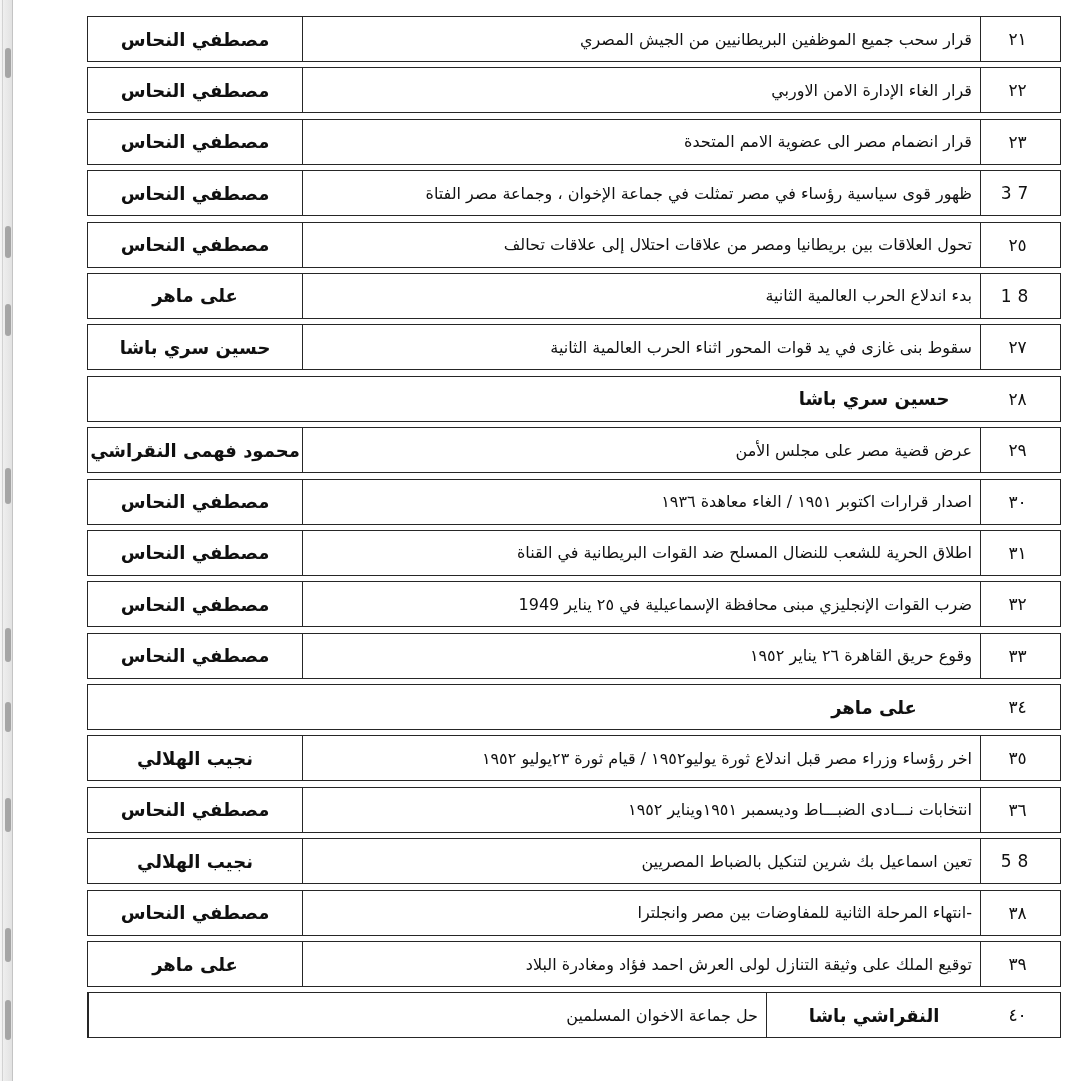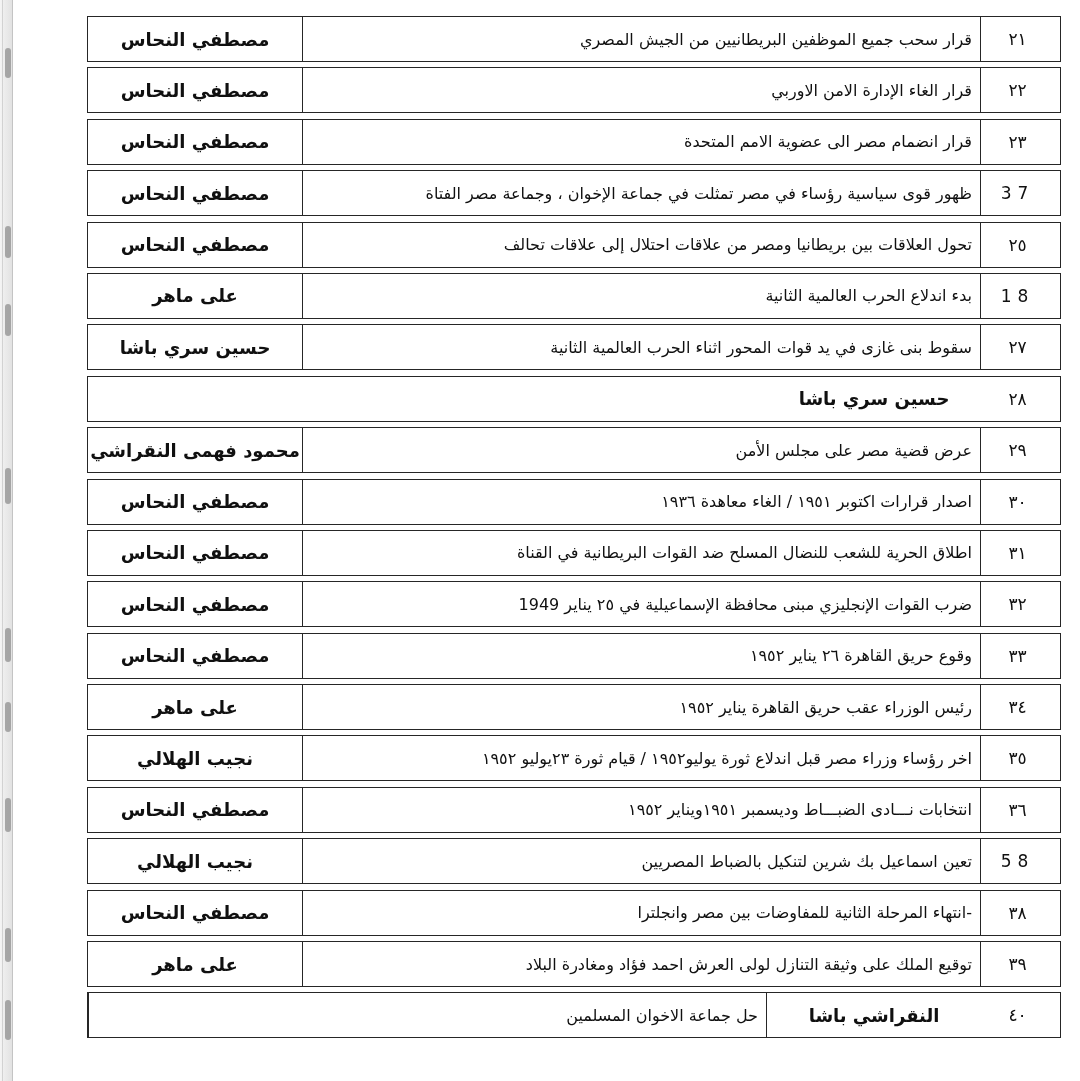--- a/index.html
+++ b/index.html
@@ -181,21 +181,20 @@
   </div>
 
   <div class="row">
     <div class="cell num">٣٣</div>
     <div class="cell event">وقوع حريق القاهرة ٢٦ يناير ١٩٥٢</div>
     <div class="cell name">مصطفي النحاس</div>
   </div>
 
   <div class="row">
     <div class="cell num">٣٤</div>
-    <div class="cell event">رئيس الوزراء عقب حريق القاهرة يناير ١٩٥٢</div>
     <div class="cell name">على ماهر</div>
   </div>
 
   <div class="row">
     <div class="cell num">٣٥</div>
     <div class="cell event">اخر رؤساء وزراء  مصر قبل اندلاع ثورة يوليو١٩٥٢ / قيام ثورة ٢٣يوليو ١٩٥٢</div>
     <div class="cell name">نجيب الهلالي</div>
   </div>
 
   <div class="row">

